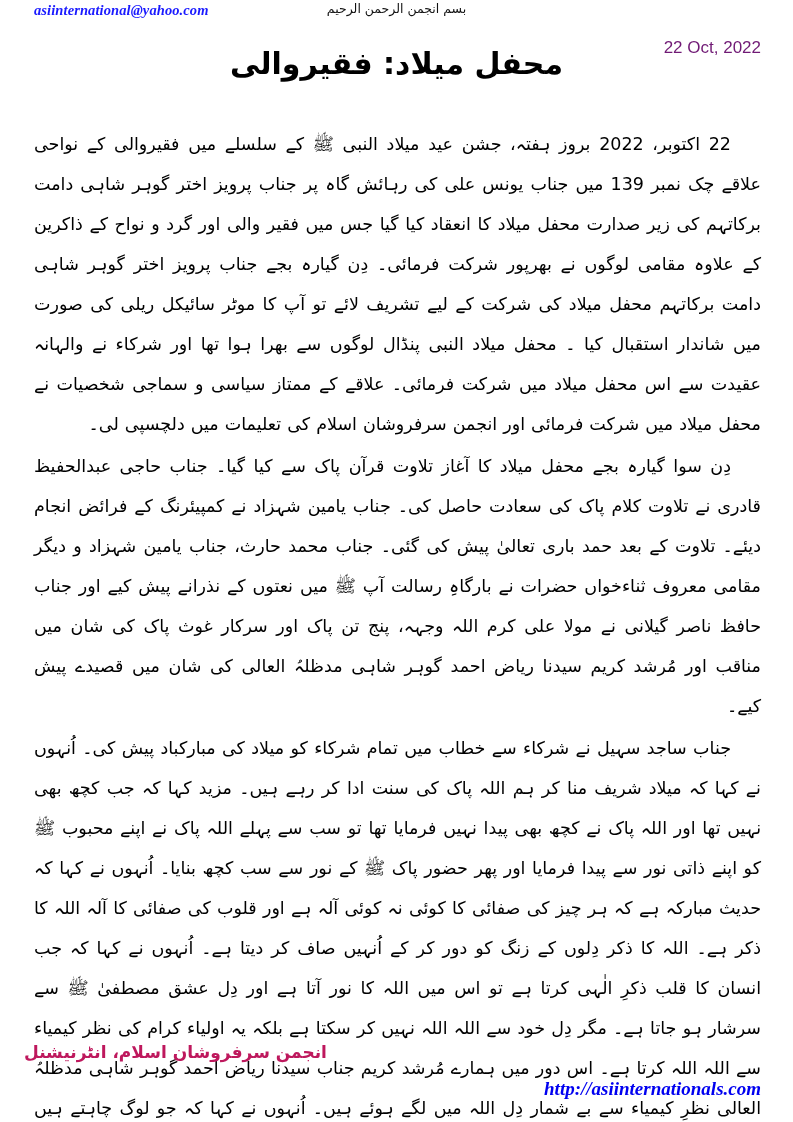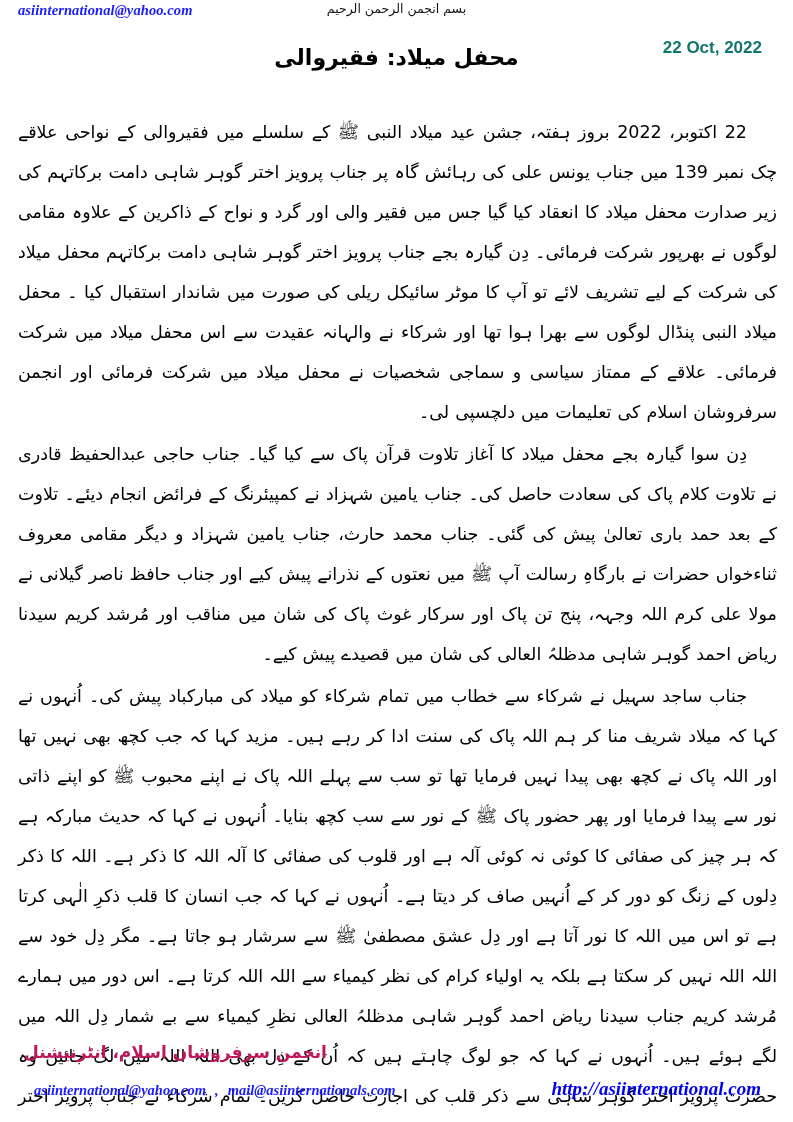--- a/index.html
+++ b/index.html
@@ -15,21 +15,21 @@
     font-family: "DejaVu Sans", sans-serif;
     color: #000000;
     overflow: hidden;
   }
 
   .page {
     position: relative;
     width: 793px;
     height: 1122px;
     box-sizing: border-box;
-    padding: 0 8px;
+    padding: 0 24px;
   }
 
   
   .header-top {
     position: relative;
     height: 30px;
     direction: ltr;
   }
   .header-email {
     position: absolute;
@@ -50,34 +50,34 @@
     top: 1px;
     text-align: center;
     direction: rtl;
     font-family: "DejaVu Sans", sans-serif;
     font-size: 12.5px;
     color: #111111;
     letter-spacing: -0.3px;
   }
   .header-date {
     position: absolute;
-    right: 23px;
+    right: 8px;
     top: 38px;
     font-family: "Liberation Sans", sans-serif;
     font-size: 17px;
-    font-weight: 700;
-    color: #0f766e;
+    font-weight: 400;
+    color: #701a75;
     white-space: nowrap;
   }
 
   .doc-title {
     text-align: center;
     direction: rtl;
     font-family: "DejaVu Sans", sans-serif;
-    font-size: 22px;
+    font-size: 30px;
     font-weight: bold;
     color: #000000;
     line-height: 1.45;
     margin: 12px 0 0 0;
     padding-bottom: 4px;
     letter-spacing: -0.5px;
   }
 
   
   .body-text {
@@ -166,20 +166,17 @@
 
   <div class="body-text">
     <p class="para">22 اکتوبر، 2022 بروز ہفتہ، جشن عید میلاد النبی ﷺ کے سلسلے میں  فقیروالی کے نواحی علاقے چک نمبر 139 میں جناب یونس علی کی رہائش گاہ پر جناب پرویز اختر گوہر شاہی دامت برکاتہم کی زیر صدارت محفل میلاد کا انعقاد کیا گیا جس میں فقیر والی اور گرد و نواح کے ذاکرین کے علاوہ مقامی لوگوں نے بھرپور شرکت فرمائی۔ دِن گیارہ بجے جناب پرویز اختر گوہر شاہی دامت برکاتہم محفل میلاد کی شرکت کے لیے تشریف لائے تو آپ کا موٹر سائیکل ریلی کی صورت میں شاندار استقبال کیا ۔ محفل میلاد النبی  پنڈال لوگوں سے بھرا ہوا تھا اور شرکاء نے والہانہ عقیدت سے اس محفل میلاد میں شرکت فرمائی۔ علاقے کے ممتاز سیاسی و سماجی شخصیات نے محفل میلاد میں شرکت فرمائی اور انجمن سرفروشان اسلام کی تعلیمات میں دلچسپی لی۔</p>
     <p class="para">دِن سوا گیارہ بجے محفل میلاد کا آغاز تلاوت قرآن پاک سے کیا گیا۔ جناب حاجی عبدالحفیظ قادری نے تلاوت کلام پاک کی سعادت حاصل کی۔  جناب یامین شہزاد نے کمپیئرنگ کے فرائض انجام دیئے۔ تلاوت کے بعد حمد باری تعالیٰ پیش کی گئی۔ جناب محمد حارث، جناب یامین شہزاد و دیگر مقامی معروف ثناءخواں حضرات نے بارگاہِ رسالت آپ ﷺ میں نعتوں کے نذرانے پیش کیے اور جناب حافظ ناصر گیلانی نے مولا علی کرم اللہ وجہہ،  پنج تن پاک اور سرکار غوث پاک کی شان میں مناقب اور مُرشد کریم سیدنا ریاض احمد گوہر شاہی مدظلہُ العالی کی شان میں قصیدے پیش کیے۔</p>
     <p class="para last">جناب ساجد سہیل نے شرکاء سے خطاب میں تمام شرکاء کو میلاد کی مبارکباد پیش کی۔ اُنہوں نے کہا کہ میلاد شریف منا کر ہم اللہ پاک کی سنت ادا کر رہے ہیں۔ مزید کہا کہ جب کچھ بھی نہیں تھا اور اللہ پاک نے کچھ بھی پیدا نہیں فرمایا تھا تو سب سے پہلے اللہ پاک نے اپنے محبوب ﷺ کو اپنے ذاتی نور سے پیدا فرمایا اور پھر حضور پاک ﷺ کے نور سے سب کچھ بنایا۔ اُنہوں نے کہا کہ حدیث مبارکہ ہے کہ ہر چیز کی صفائی کا کوئی نہ کوئی آلہ ہے اور قلوب کی صفائی کا آلہ اللہ کا ذکر ہے۔ اللہ کا ذکر دِلوں کے زنگ کو دور کر کے اُنہیں صاف کر دیتا ہے۔ اُنہوں نے کہا کہ جب انسان کا قلب ذکرِ الٰہی کرتا ہے تو اس میں اللہ کا نور آتا ہے اور دِل عشق مصطفیٰ ﷺ سے سرشار ہو جاتا ہے۔ مگر دِل خود سے اللہ اللہ نہیں کر سکتا ہے بلکہ یہ اولیاء کرام کی نظر کیمیاء سے اللہ اللہ کرتا ہے۔  اس دور میں ہمارے مُرشد کریم جناب سیدنا ریاض احمد گوہر شاہی مدظلہُ العالی نظرِ کیمیاء سے بے شمار دِل اللہ میں لگے ہوئے ہیں۔ اُنہوں نے کہا کہ جو لوگ چاہتے ہیں کہ اُن کے دِل بھی اللہ اللہ میں لگ جائیں وہ حضرت پرویز اختر گوہر شاہی سے ذکر قلب کی اجازت حاصل کریں۔  تمام شرکاء نے جناب پرویز اختر گوہر شاہی سے ذکر قلب کی اجازت حاصل کی۔ محفل میلاد کا اختتام درود و سلام اور دعائے خیر پر ہوا۔ جناب حافظ ناصر گیلانی نے درود و سلام پیش کیا اور جناب عبدالحفیظ قادری نے دعائے خیر فرمائی۔ محفل کے اختتام پر شرکاء کی خدمت میں لنگر پیش کیا گیا۔</p>
   </div>
 
   <div class="footer">
     <div class="org-name">انجمن سرفروشان اسلام، انٹرنیشنل</div>
     <div class="footer-links">
-      <div class="footer-emails">
-        <a>asiinternational@yahoo.com</a><span class="sep">,</span><a>mail@asiinternationals.com</a>
-      </div>
-      <a class="footer-url">http://asiinternational.com</a>
+      <a class="footer-url">http://asiinternationals.com</a>
     </div>
   </div>
 
 </div>
 
 </body></html>

